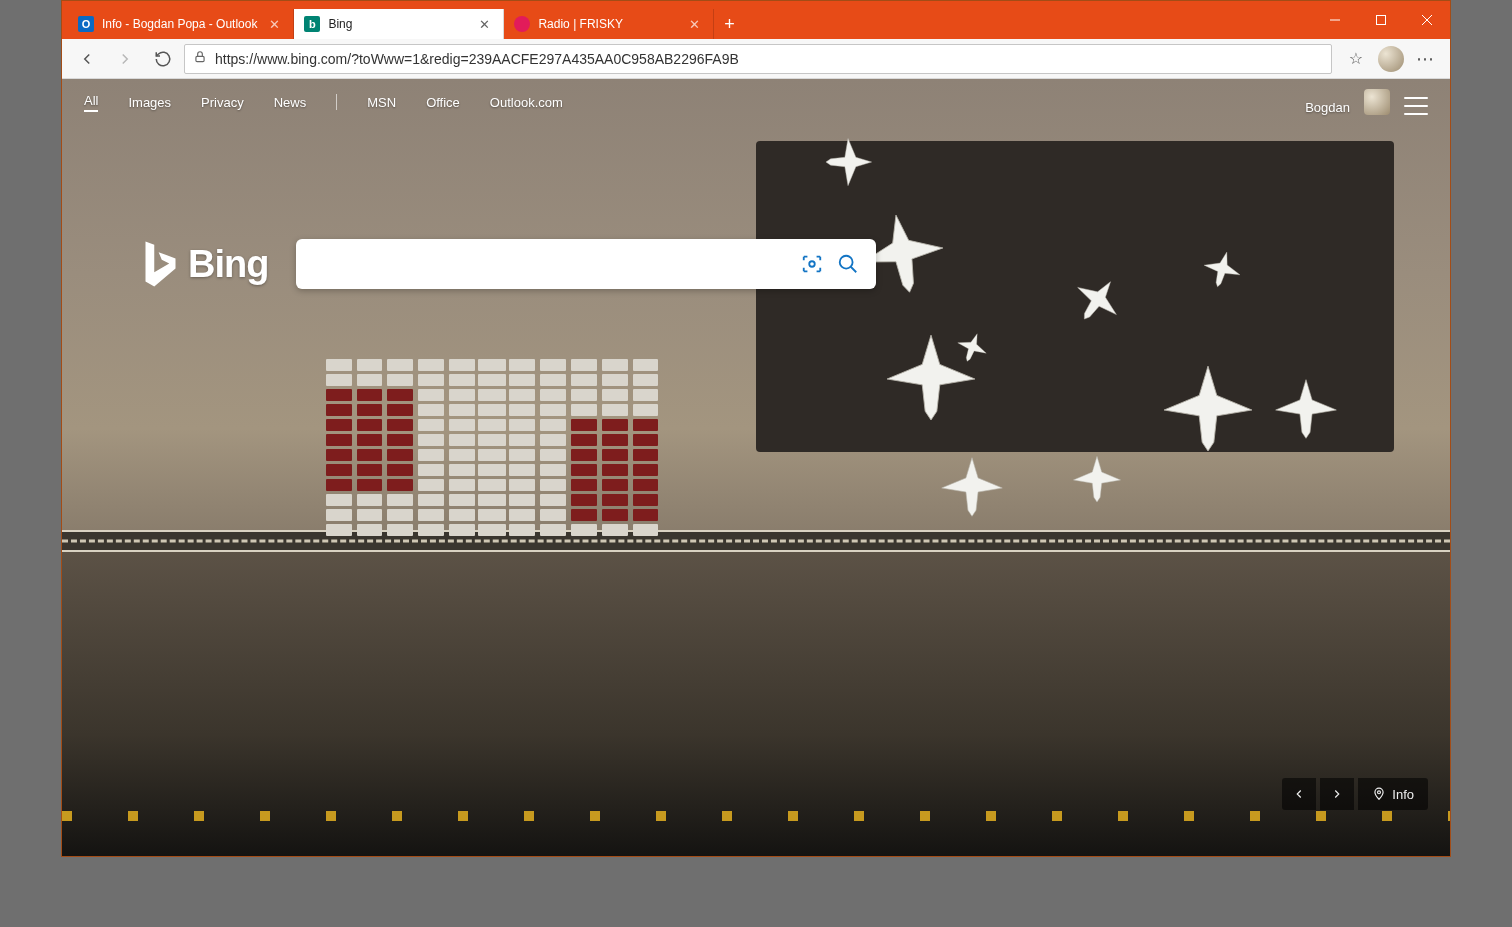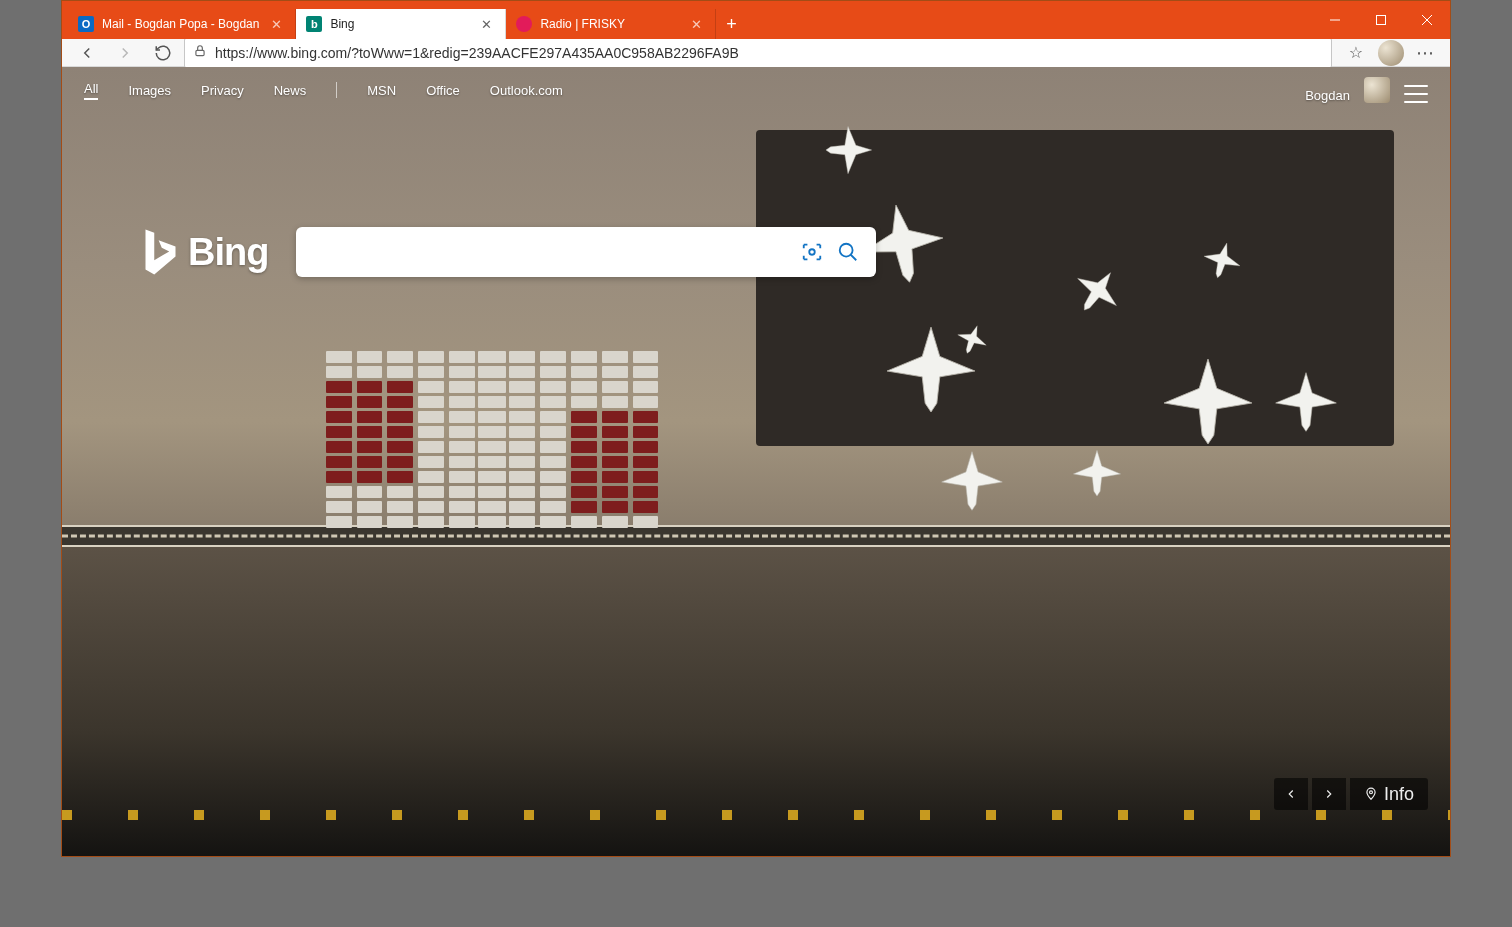--- a/index.html
+++ b/index.html
@@ -57,21 +57,21 @@
     display: flex; align-items: center;
   }
   .win-btn {
     width: 46px; height: 100%; display: flex; align-items: center;
     justify-content: center; color: #fff;
   }
   .win-btn svg { stroke: #fff; }
 
   
   .addrbar {
-    height: 28px; background: #f7f7f7; border-bottom: 1px solid #d9d9d9;
+    height: 40px; background: #f7f7f7; border-bottom: 1px solid #d9d9d9;
     display: flex; align-items: center; padding: 0 8px; gap: 4px;
   }
   .nav-btn {
     width: 34px; height: 32px; display: flex; align-items: center;
     justify-content: center; color: #555; border-radius: 2px;
   }
   .nav-btn.disabled { color: #b8b8b8; }
   .urlbox {
     flex: 1; height: 30px; background: #fff; border: 1px solid #c6c6c6;
     border-radius: 2px; display: flex; align-items: center; padding: 0 8px;
@@ -170,21 +170,21 @@
   .sb-icon.camera svg path, .sb-icon.camera svg rect { stroke:#1274c4; }
 
   
   .info-pill {
     position: absolute; right: 22px; bottom: 46px;
     display: flex; align-items: center; gap: 4px;
   }
   .pill {
     background: rgba(0,0,0,.55); color: #eee; height: 32px;
     display: flex; align-items: center; justify-content: center;
-    font-size: 18px;
+    font-size: 13px;
   }
   .pill.round-l { border-top-left-radius: 3px; border-bottom-left-radius: 3px; width: 34px; }
   .pill.mid { width: 34px; }
   .pill.info { padding: 0 14px; border-top-right-radius: 3px; border-bottom-right-radius: 3px; gap:6px;}
   .pill svg { width: 14px; height: 14px; stroke:#eee; fill:none; stroke-width:2; }
 
   
   .bing-footer {
     position: absolute; left: 0; right: 0; bottom: 0; height: 30px;
     background: rgba(20,20,20,.7); color: #bdbdbd; font-size: 12px;
@@ -196,21 +196,21 @@
 </head>
 <body>
 
 <div class="window">
 
   <div class="titlebar">
     <div class="tabs">
 
       <div class="tab">
         <span class="tab-favicon fav-outlook">O</span>
-        <span>Mail - Bogdan Popa - Bogdan</span>
+        <span>Info - Bogdan Popa - Outlook</span>
         <span class="tab-close">✕</span>
       </div>
 
       <div class="tab active">
         <span class="tab-favicon fav-bing">b</span>
         <span>Bing</span>
         <span class="tab-close">✕</span>
       </div>
 
       <div class="tab">

